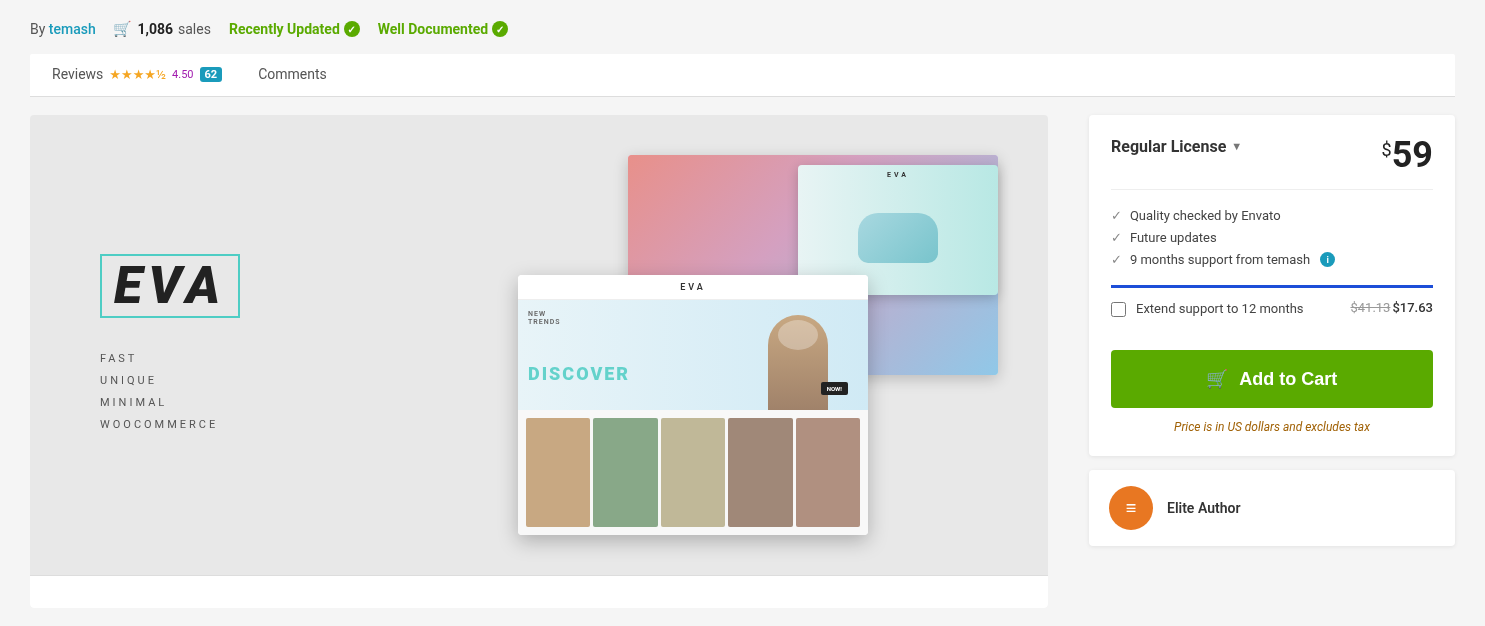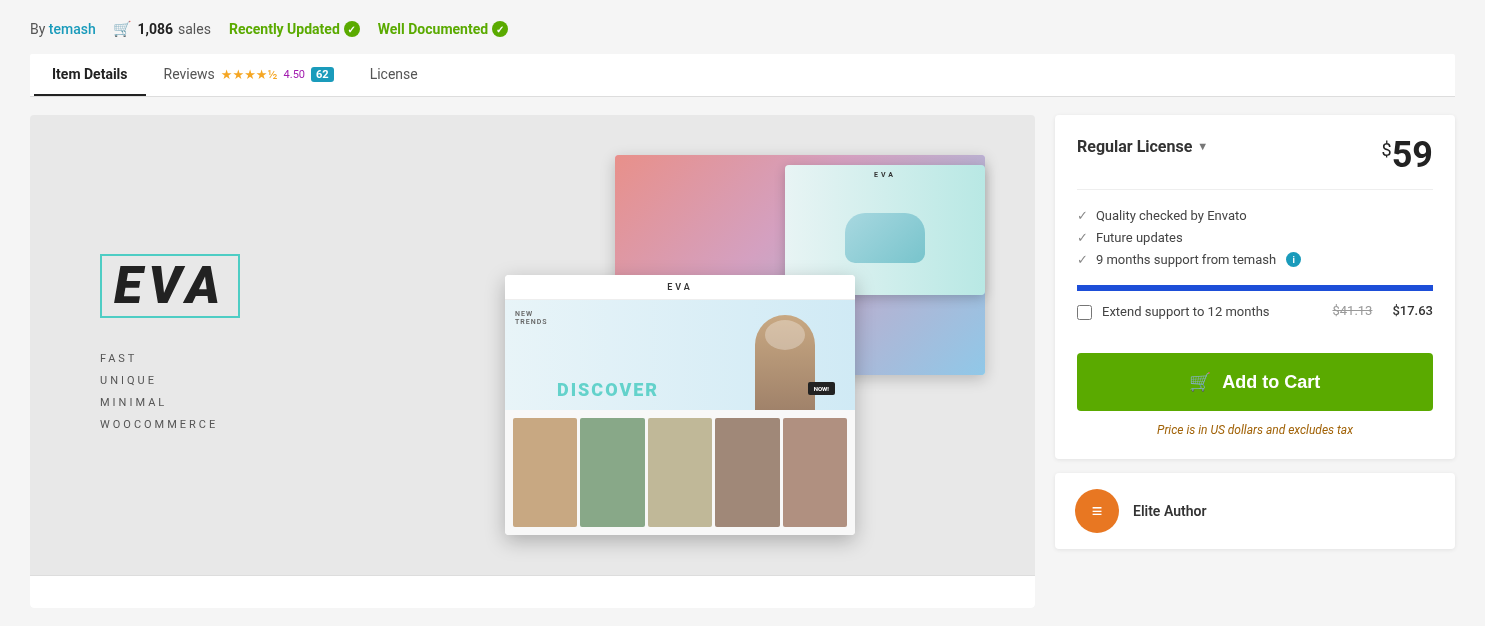--- a/index.html
+++ b/index.html
@@ -227,22 +227,23 @@
     
     .preview-buttons {
       display: flex;
       padding: 16px;
       gap: 10px;
       background: white;
       border-top: 1px solid #ddd;
     }
     
     .right-panel {
-      width: 400px;
+      width: 366px;
       flex-shrink: 0;
+      margin-left: 21px;
     }
     .purchase-box {
       background: white;
       border-radius: 4px;
       padding: 22px;
       box-shadow: 0 1px 4px rgba(0,0,0,0.08);
       margin-bottom: 14px;
     }
     .license-header {
       display: flex;
@@ -304,40 +305,40 @@
       font-weight: 700;
       cursor: pointer;
       margin-left: 2px;
     }
     .extend-support {
       display: flex;
       align-items: flex-start;
       gap: 10px;
       margin-bottom: 20px;
       padding: 12px 0;
-      border-top: 6px solid #1d4ed8;
+      border-top: 3px solid #1d4ed8;
     }
     .extend-checkbox {
       width: 15px;
       height: 15px;
       border: 1px solid #bbb;
       margin-top: 2px;
       flex-shrink: 0;
       cursor: pointer;
     }
     .extend-label {
       font-size: 13px;
       color: #444;
       flex: 1;
       line-height: 1.4;
     }
     .extend-prices {
       display: flex;
       align-items: center;
-      gap: 20px;
+      gap: 2px;
       flex-shrink: 0;
     }
     .old-price {
       color: #999;
       text-decoration: line-through;
       font-size: 13px;
     }
     .new-price {
       color: #333;
       font-size: 13px;
@@ -416,31 +417,28 @@
         <span class="check-circle">✓</span>
       </span>
       <span class="badge-green">
         <span>Well Documented</span>
         <span class="check-circle">✓</span>
       </span>
     </div>
   </div>
 
   <div class="tabs-bar">
-    <div class="tab-item active">
-      <span>Item Details</span>
-    </div>
     <div class="tab-item">
       <span>Reviews</span>
       <span class="stars">★★★★½</span>
       <span class="rating-num">4.50</span>
       <span class="badge-count">62</span>
     </div>
     <div class="tab-item">
-      <span>License</span>
+      <span>Comments</span>
     </div>
   </div>
 
   <div class="main-layout">
 
     <div class="preview-area">
       <div class="preview-image-container">
         <div class="theme-preview">
 
           <div class="eva-logo-area">
@@ -476,21 +474,21 @@
               <div class="screen-front-header">
                 <span>EVA</span>
               </div>
               <div class="screen-front-body">
                 <div class="screen-hero">
 
                   <div style="position:absolute;right:40px;bottom:0;width:60px;height:95px;background:linear-gradient(to bottom,#c8a882,#a0826a);border-radius:30px 30px 0 0;overflow:hidden;">
                     <div style="position:absolute;top:5px;left:10px;width:40px;height:30px;background:rgba(255,255,255,0.3);border-radius:50%;"></div>
                   </div>
 
-                  <div style="position:absolute;left:10px;bottom:10px;color:#4ecdc4;font-size:18px;font-weight:900;letter-spacing:2px;text-transform:uppercase;opacity:0.85;margin-left:42px;">DISCOVER</div>
+                  <div style="position:absolute;left:10px;bottom:26px;color:#4ecdc4;font-size:18px;font-weight:900;letter-spacing:2px;text-transform:uppercase;opacity:0.85;">DISCOVER</div>
 
                   <div style="position:absolute;left:10px;top:10px;font-size:7px;color:#666;font-weight:600;text-transform:uppercase;letter-spacing:1px;">NEW<br>TRENDS</div>
 
                   <div style="position:absolute;right:20px;bottom:15px;background:#222;color:white;padding:3px 6px;border-radius:2px;font-size:6px;font-weight:700;">NOW!</div>
                 </div>
                 <div class="screen-products">
                   <div class="mini-product" style="background:#c8a882;"></div>
                   <div class="mini-product" style="background:#88a888;"></div>
                   <div class="mini-product" style="background:#c0b898;"></div>
                   <div class="mini-product" style="background:#a08878;"></div>

